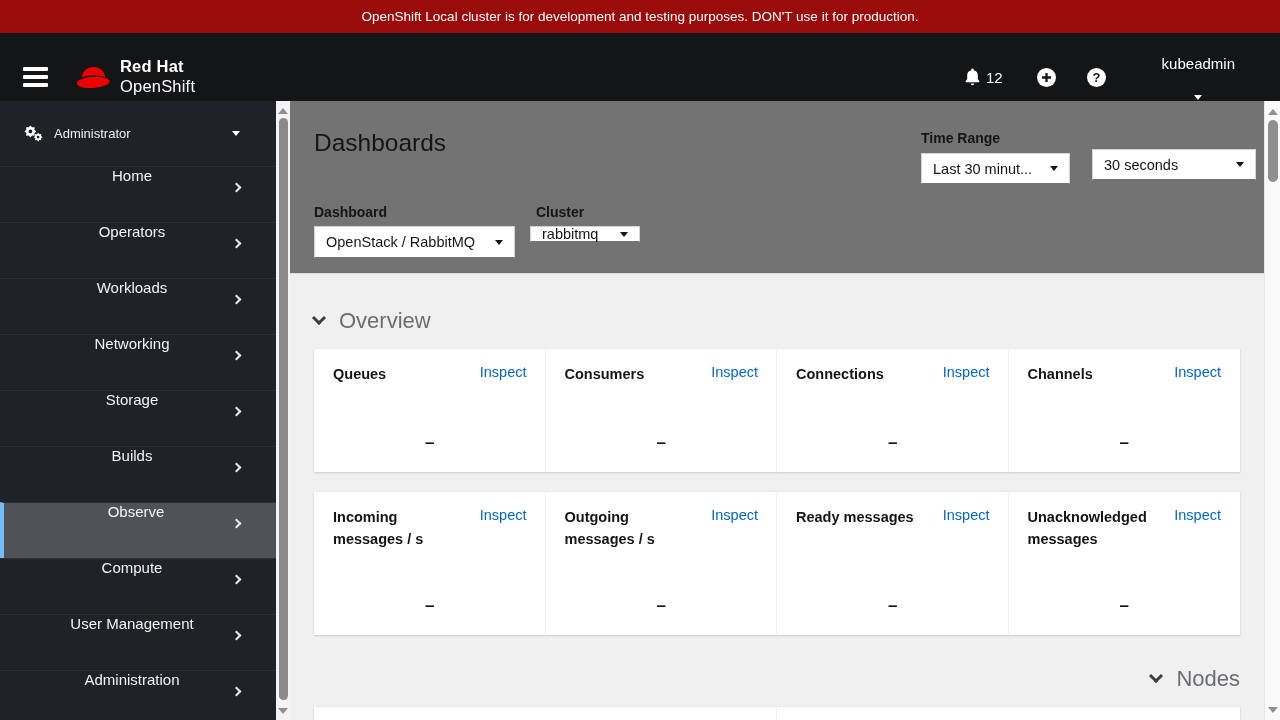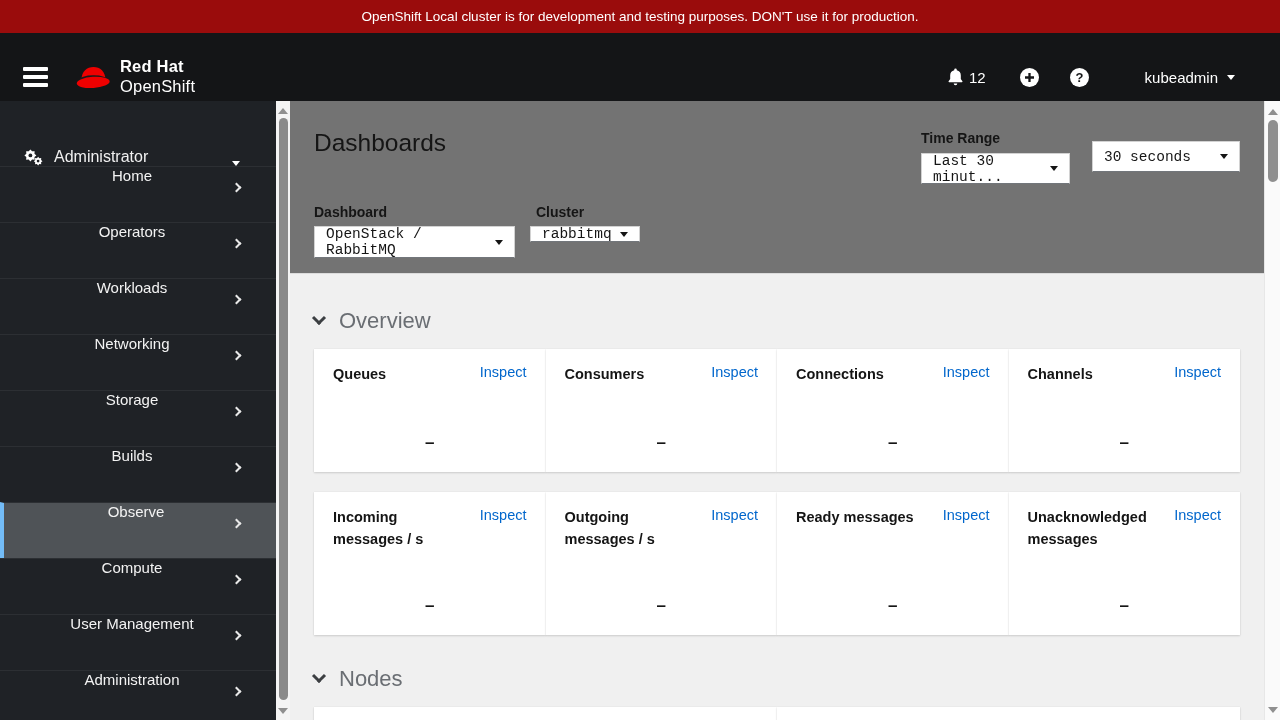--- a/index.html
+++ b/index.html
@@ -17,29 +17,29 @@
   .burger { margin-left:23px; cursor:pointer; }
   .burger span { display:block; width:25px; height:3.5px; background:#fff;
     border-radius:1px; margin:4.5px 0; }
   .brand { display:flex; align-items:center; margin-left:27px; }
   .brand-text { margin-left:7px; line-height:1.2; font-size:16.5px; letter-spacing:.2px; }
   .brand-text .l1 { font-weight:bold; }
   .mast-right { margin-left:auto; display:flex; align-items:center; padding-right:45px; }
   .bell-group { display:flex; align-items:center; gap:5px; font-size:15px; cursor:pointer; }
   .round-btn { margin-left:0; display:flex; align-items:center; cursor:pointer; }
   .sp32 { margin-left:34px; } .sp30 { margin-left:31px; } .sp54 { margin-left:56px; }
-  .user-menu { display:flex; align-items:center; gap:9px; font-size:15px; cursor:pointer; }
+  .user-menu { display:flex; align-items:center; gap:23px; font-size:15px; cursor:pointer;flex-direction:column; }
   .caret { width:0; height:0; border-left:4.5px solid transparent;
     border-right:4.5px solid transparent; border-top:5.5px solid #fff; }
 
   
   .sidebar { position:absolute; top:101px; left:0; width:276px; height:619px;
     background:#1f2226; color:#f0f0f0; }
-  .perspective { height:65px; display:flex; align-items:flex-end;
-    padding:0 36px 0 24px; font-size:16px; cursor:pointer; }
+  .perspective { height:65px; display:flex; align-items:center;
+    padding:0 36px 0 24px; font-size:13px; cursor:pointer; }
   .perspective .gear { margin-right:11px; display:flex; }
   .perspective .caret { margin-left:auto; }
   .nav-item { height:56px; display:flex; align-items:center;
     padding:0 36px 0 24px; font-size:15px; border-top:1px solid #2c2f33;
     cursor:pointer; color:#f3f3f3;flex-direction:column; }
   .nav-item .chev-right { margin-left:auto; }
   .nav-item.active { background:#4f5357; border-left:4px solid #73bcf7; padding-left:28px; }
   .chev-right { display:inline-block; width:7px; height:7px;
     border-right:2.4px solid #e8e8e8; border-bottom:2.4px solid #e8e8e8;
     transform:rotate(-45deg); }
@@ -58,36 +58,36 @@
 
   
   .main { position:absolute; top:101px; left:290px; width:974px; height:619px;
     background:#737373; overflow:hidden; }
   .page-title { position:absolute; left:24px; top:28px; font-size:24.5px;
     font-weight:500; color:#151515; }
   .ctl-label { position:absolute; font-size:14px; font-weight:bold; color:#151515; }
   .select { position:absolute; height:31px; background:#fff;
     border:1px solid #d2d2d2; border-bottom:1px solid #72767b;
     display:flex; align-items:center; justify-content:space-between;
-    padding:0 11px; font-size:14.5px; color:#151515; cursor:pointer;font-family:Liberation Mono, monospace; }
+    padding:0 11px; font-size:14.5px; color:#151515; cursor:pointer; }
   .select .caret { border-top-color:#151515; border-left-width:4px; border-right-width:4px; }
 
   
   .dash-body { position:absolute; top:172px; left:0; width:974px; height:447px;
     background:#f0f0f0; border-top:1px solid #dcdcdc; padding:34px 24px 0 24px; }
   .section-head { display:flex; align-items:center; gap:15px; color:#6a6e73;
     font-size:22px; margin-bottom:15px; cursor:pointer; }
   .chev-down-lg { display:inline-block; width:10px; height:10px;
     border-right:3px solid #3c3f42; border-bottom:3px solid #3c3f42;
     transform:rotate(45deg); margin-top:-7px; }
   .cards-row { display:grid; grid-template-columns:repeat(4,1fr); }
   .cards-row.r1 { margin-bottom:20px; }
   .cards-row.r1 .card { height:123px; }
   .cards-row.r2 .card { height:143px; }
-  .nodes-head { margin-top:31px; }
+  .nodes-head { margin-top:31px;justify-content:flex-end; }
   .cards-row.bottom .card { grid-column:span 2; height:80px; }
   .card { background:#fff; position:relative; padding:15px 19px;
     box-shadow:0 1px 2px rgba(0,0,0,.14), 0 0 1px rgba(0,0,0,.1); }
   .card-head { display:flex; justify-content:space-between; align-items:flex-start; }
   .card-title { font-size:14.5px; font-weight:bold; color:#151515;
     line-height:1.5; max-width:122px; }
   .inspect { font-size:14.5px; color:#0066cc; text-decoration:none; cursor:pointer; }
   .card-value { position:absolute; left:0; right:0; bottom:19px; text-align:center;
     font-size:17px; font-weight:bold; color:#151515; }
 
@@ -213,21 +213,21 @@
 <div class="main">
   <h1 class="page-title">Dashboards</h1>
 
   <span class="ctl-label" style="left:631px; top:29px">Time Range</span>
   <div class="select" style="left:631px; top:52px; width:149px">
     <span>Last 30 minut...</span>
     <span class="caret"></span>
   </div>
 
   <span class="ctl-label" style="left:802px; top:46px">Refresh Interval</span>
-  <div class="select" style="left:802px; top:40px; width:148px">
+  <div class="select" style="left:802px; top:48px; width:164px">
     <span>30 seconds</span>
     <span class="caret"></span>
   </div>
 
   <span class="ctl-label" style="left:24px; top:103px">Dashboard</span>
   <div class="select" style="left:24px; top:125px; width:201px; height:32px">
     <span>OpenStack / RabbitMQ</span>
     <span class="caret"></span>
   </div>
 

